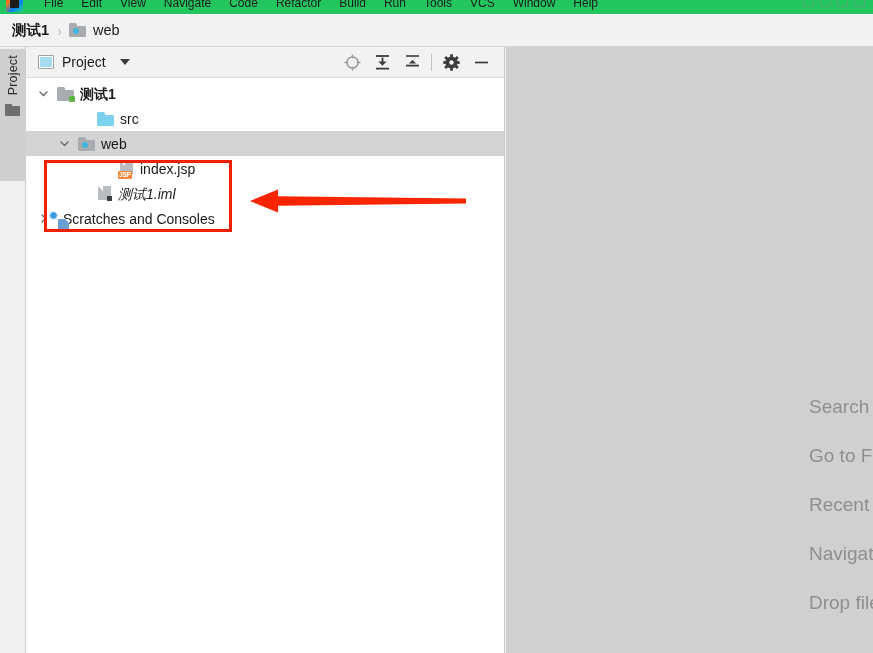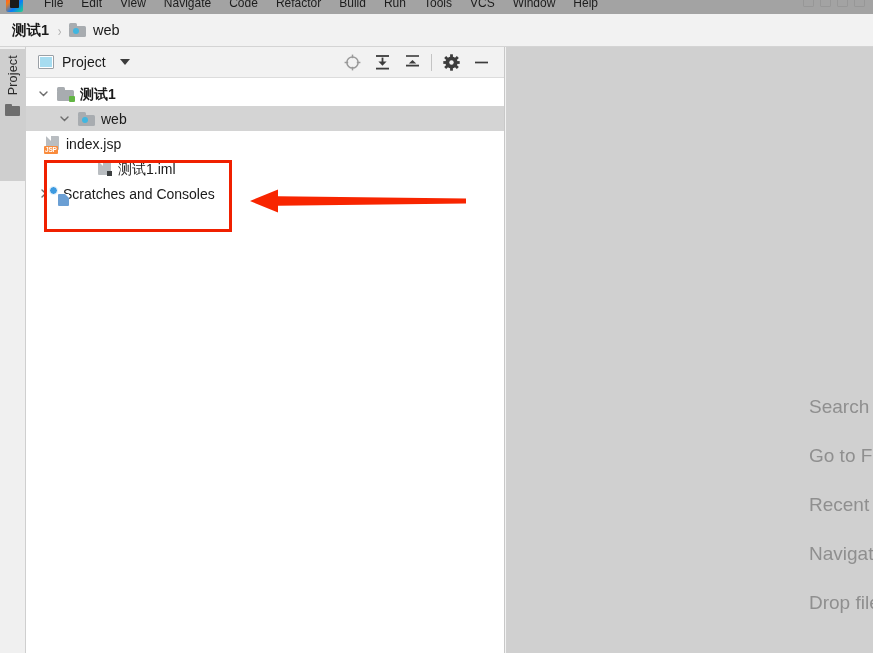--- a/index.html
+++ b/index.html
@@ -8,21 +8,21 @@
     overflow: hidden;
     font-family: "Liberation Sans", sans-serif;
     background: #f2f2f2;
     -webkit-font-smoothing: antialiased;
   }
   #app { position: relative; width: 873px; height: 653px; }
 
   
   .menubar {
     position: absolute; left: 0; top: 0; width: 873px; height: 14px;
-    background: #a3a3a3;
+    background: #22c55e;
     overflow: hidden;
   }
   .menubar-inner {
     position: absolute; left: 0; top: -8px;
     display: flex; align-items: center; height: 22px;
     padding-left: 6px;
   }
   .ij-logo {
     width: 17px; height: 17px; margin-right: 12px; position: relative;
     background: linear-gradient(135deg,#fe315d 0%,#f97a12 28%,#087cfa 62%,#21d789 100%);
@@ -348,50 +348,60 @@
         <span class="ico">
           <span class="folder grey greenmark" style="display:block;">
               <span class="tab"></span>
               <span class="body"></span>
             </span>
         </span>
         <span class="lbl bold">测试1</span>
       </div>
 
 
+      <div class="row" style="padding-left:52px;">
+        <span class="arrow" style="margin-right:8px;"></span>
+        <span class="ico">
+          <span class="folder blue" style="display:block;">
+              <span class="tab"></span>
+              <span class="body"></span>
+            </span>
+        </span>
+        <span class="lbl">src</span>
+      </div>
 
       <div class="row selected" style="padding-left:33px;">
         <span class="arrow" style="margin-right:8px;">
           <svg width="11" height="11" viewBox="0 0 11 11">
               <path d="M2 4 L5.5 7.6 L9 4" fill="none" stroke="#6e6e6e" stroke-width="1.4" stroke-linecap="round"></path>
             </svg>
         </span>
         <span class="ico">
           <span class="folder grey" style="display:block;">
               <span class="tab"></span>
               <span class="body"></span>
               <span class="dot"></span>
             </span>
         </span>
         <span class="lbl">web</span>
       </div>
 
 
-      <div class="row" style="text-align:center;">
+      <div class="row" style="padding-left:74px;text-align:center;">
         <span class="arrow" style="margin-right:8px;"></span>
         <span class="ico" style="margin-right:5px;">
           <span class="file-jsp" style="display:block;">
             <span class="sheet"></span>
             <span class="badge-jsp">JSP</span>
           </span>
         </span>
         <span class="lbl">index.jsp</span>
       </div>
 
-      <div class="row" style="padding-left:52px;">
+      <div class="row" style="padding-left:52px;font-style:italic;">
         <span class="arrow" style="margin-right:8px;"></span>
         <span class="ico" style="margin-right:5px;">
           <span class="file-iml" style="display:block;">
             <span class="sheet"></span>
               <span class="corner"></span>
           </span>
         </span>
         <span class="lbl">测试1.iml</span>
       </div>
 

